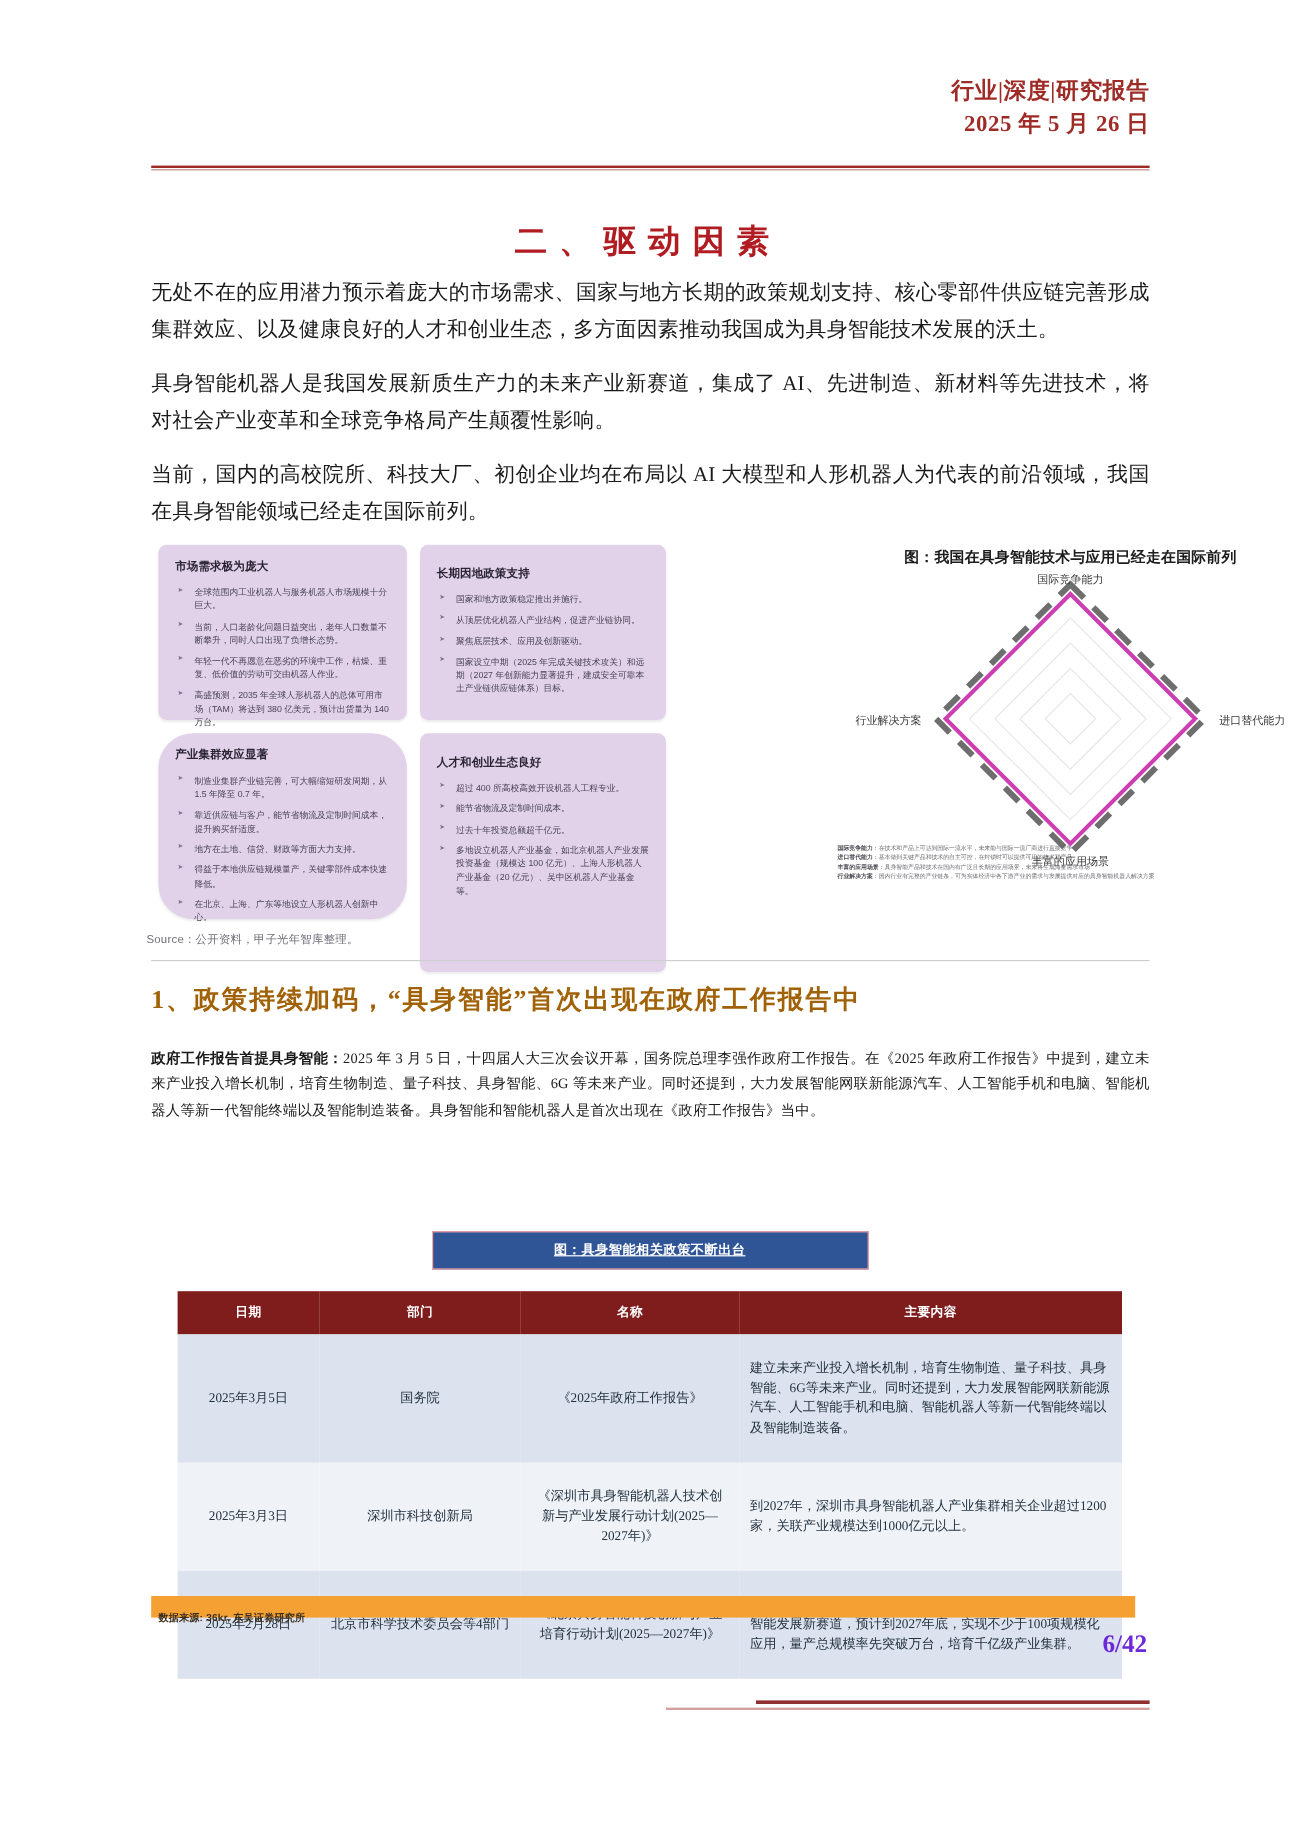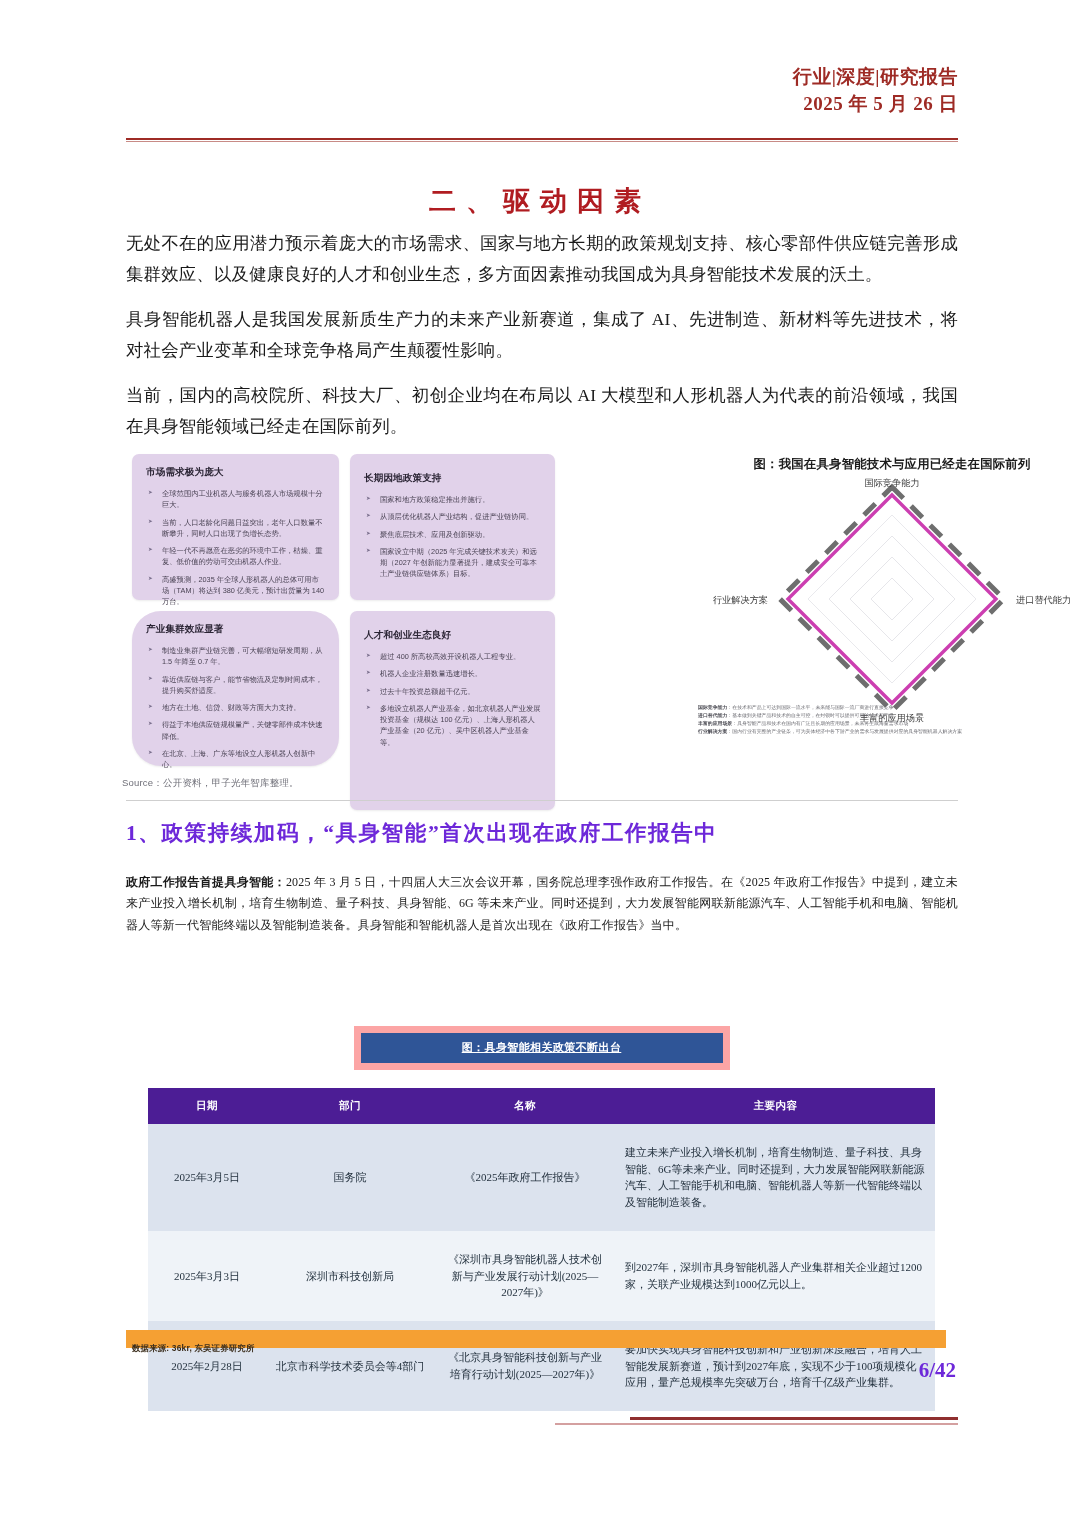--- a/index.html
+++ b/index.html
@@ -69,40 +69,40 @@
     position:absolute;left:2px;top:252px;width:300px;
     font-family:"Liberation Sans","DejaVu Sans",sans-serif;
     font-size:4.9px;line-height:1.62;color:#6a6a70;filter:blur(.35px);
   }
   .radar-cap b{color:#4a4a52;}
   .fig1-rule{position:absolute;left:126px;right:122px;top:800px;height:1px;background:#cfcfcf;}
 
   
   .sub-head{
     position:absolute;left:126px;top:818px;font-size:21.5px;font-weight:bold;
-    color:#6d28d9;letter-spacing:1.6px;
+    color:#a16207;letter-spacing:1.6px;
   }
 
   
   .policy-wrap{position:absolute;left:126px;right:122px;top:872px;}
   .policy{font-size:12px;line-height:1.78;text-align:justify;margin:0;letter-spacing:.2px;}
   .policy b{font-weight:bold;}
 
   
   .tbl-wrap{position:absolute;left:148px;top:1026px;width:787px;}
   .tbl-title{
     width:362px;margin:0 auto 18px auto;background:#2f5597;color:#ffffff;
     text-align:center;font-size:11px;font-weight:bold;padding:7px 0 8px 0;
-    font-family:"Liberation Sans","DejaVu Sans",sans-serif;border:7px solid #fca5a5;
+    font-family:"Liberation Sans","DejaVu Sans",sans-serif;border:1px solid #fca5a5;
   }
   .tbl-title span{text-decoration:underline;letter-spacing:.4px;}
   table.policy-tbl{border-collapse:collapse;width:787px;table-layout:fixed;
     font-family:"Liberation Serif","DejaVu Serif",serif;}
   table.policy-tbl th{
-    background:#4c1d95;color:#ffffff;font-size:10.6px;font-weight:bold;
+    background:#7f1d1d;color:#ffffff;font-size:10.6px;font-weight:bold;
     padding:11px 16px;text-align:center;border:none;letter-spacing:.3px;margin-left:40px;
   }
   table.policy-tbl td{
     font-size:11px;color:#24323f;padding:20px 9px;vertical-align:middle;
     line-height:1.52;border:none;margin-top:10px;
   }
   table.policy-tbl tr.r0 td{background:#dce3ee;}
   table.policy-tbl tr.r1 td{background:#eff3f8;}
   table.policy-tbl tr.r2 td{background:#dce3ee;}
   td.c-date,td.c-dept,td.c-name{text-align:center;}
@@ -179,21 +179,21 @@
             <li>靠近供应链与客户，能节省物流及定制时间成本，提升购买舒适度。</li>
             <li>地方在土地、信贷、财政等方面大力支持。</li>
             <li>得益于本地供应链规模量产，关键零部件成本快速降低。</li>
             <li>在北京、上海、广东等地设立人形机器人创新中心。</li>
           </ul>
         </div>
         <div class="pbox d">
           <h4>人才和创业生态良好</h4>
           <ul>
             <li>超过 400 所高校高效开设机器人工程专业。</li>
-            <li>机器人企业注册数量迅速增长。</li>
+            <li>能节省物流及定制时间成本。</li>
             <li>过去十年投资总额超千亿元。</li>
             <li>多地设立机器人产业基金，如北京机器人产业发展投资基金（规模达 100 亿元）、上海人形机器人产业基金（20 亿元）、吴中区机器人产业基金等。</li>
           </ul>
         </div>
       </div>
     </div>
 
     <div class="radar-wrap">
       <div class="radar-title">图：我国在具身智能技术与应用已经走在国际前列</div>
       <svg class="radar-svg" width="392" height="252" viewBox="0 0 392 252">

